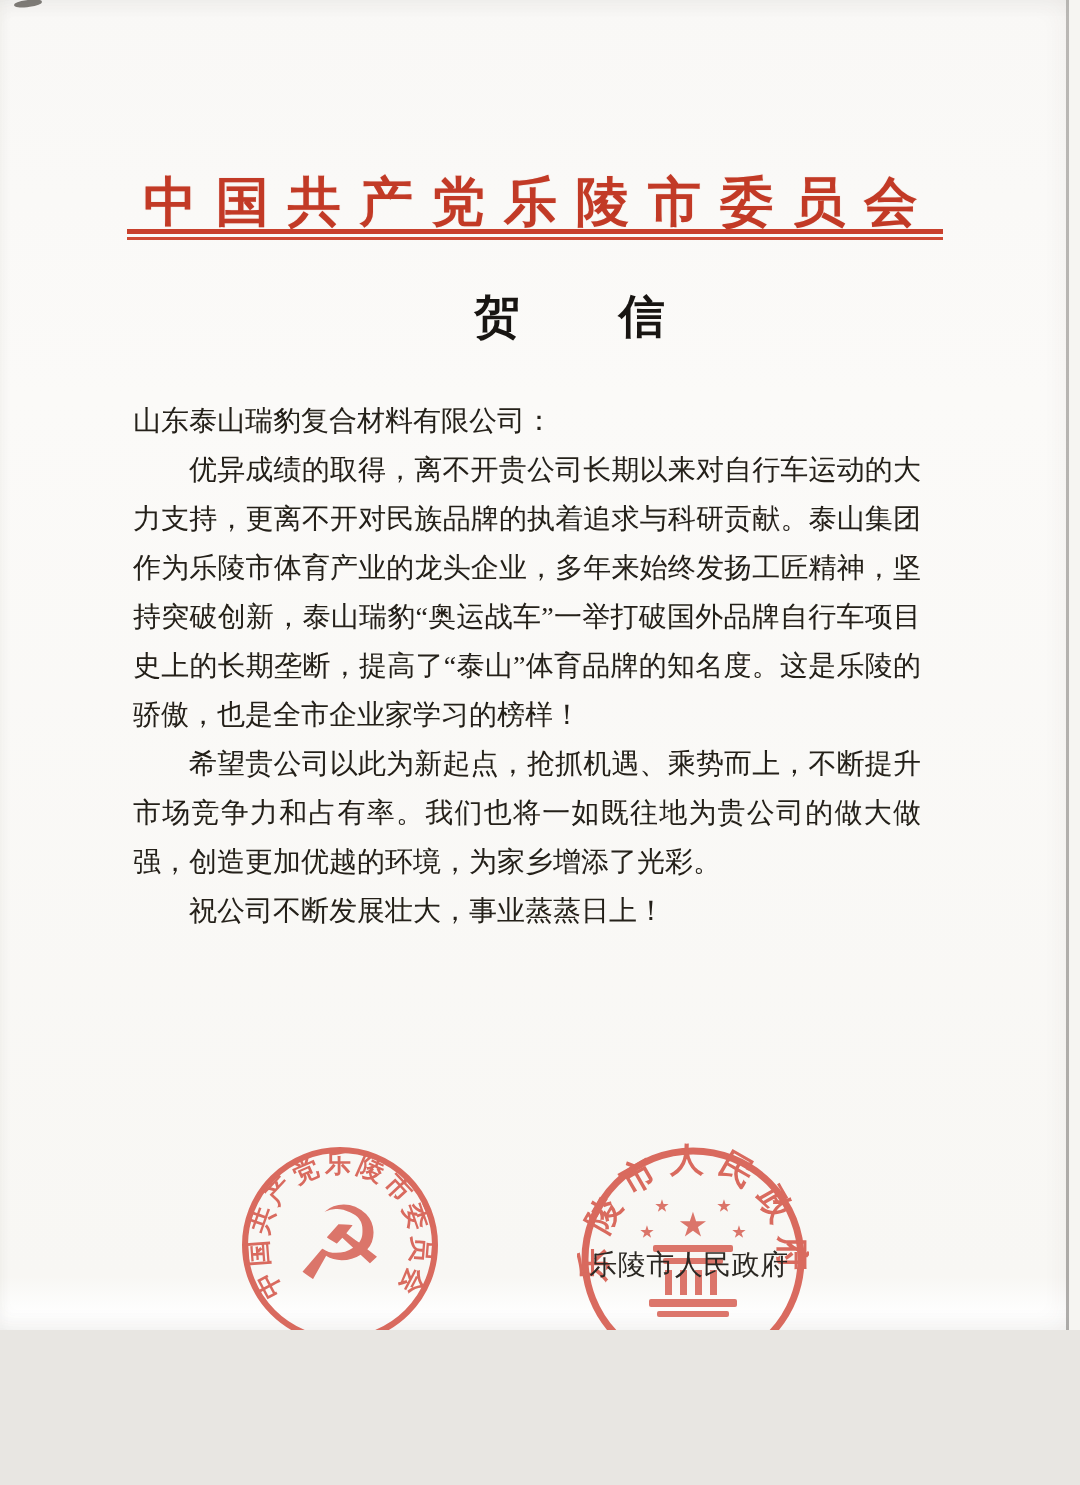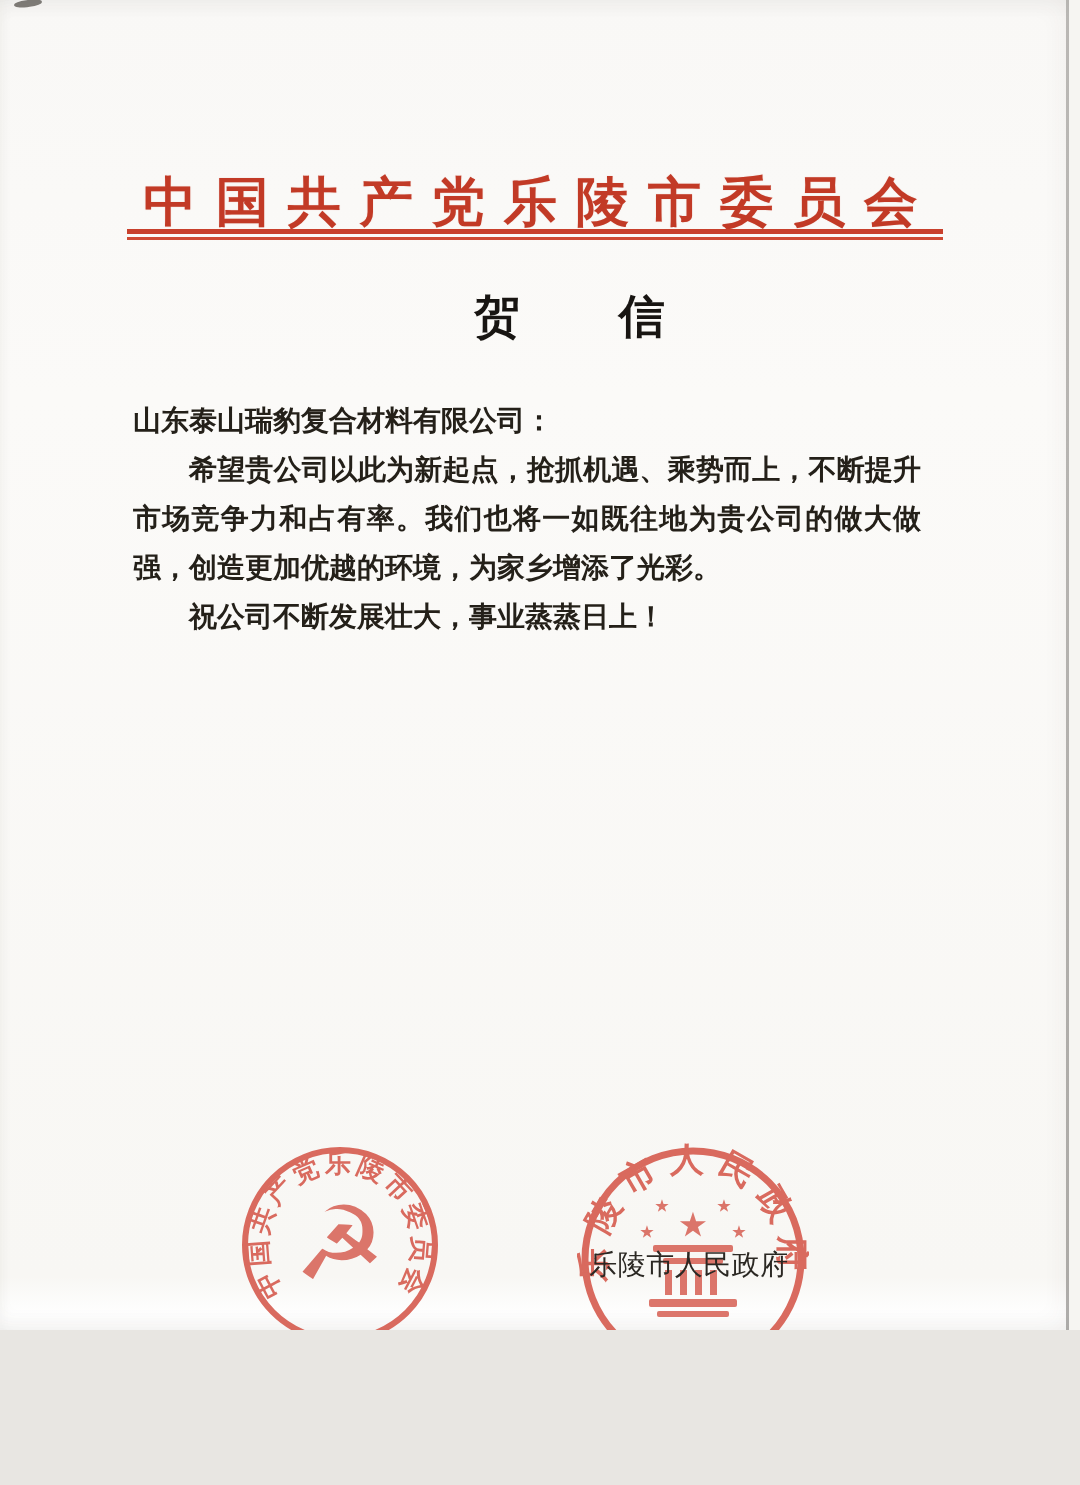--- a/index.html
+++ b/index.html
@@ -36,21 +36,21 @@
     position:absolute;top:286px;left:50%;transform:translateX(-50%);
     white-space:nowrap;font-size:46px;font-weight:700;color:#181512;
     word-spacing:1.85em;letter-spacing:.02em;margin-left:30px;
   }
   
   .letter-body{
     position:absolute;top:396px;left:133px;width:788px;
     font-size:28px;line-height:49px;text-align:justify;
     color:#242019;z-index:1;
   }
-  .letter-body p{margin:0;padding:0;font-weight:bold;}
+  .letter-body p{margin:0;padding:0;}
   .letter-body p.indent{text-indent:2em;}
   
   .seal{position:absolute;z-index:2;opacity:.88;}
   .seal-left{left:240px;top:1145px;}
   .seal-right{left:577px;top:1143px;}
   .seal text{fill:#d5574a;font-family:"Liberation Serif","DejaVu Serif",serif;font-weight:700;}
   .seal .center-glyph{font-family:"DejaVu Sans",sans-serif;font-weight:400;opacity:.92;}
   .seal .emblem{opacity:.92;}
   
   .sig{position:absolute;z-index:3;white-space:nowrap;color:#2b2823;line-height:1.2;}
@@ -68,20 +68,21 @@
   <div class="scan-bottom-strip"></div>
   <div class="scan-speck"></div>
 
   <div class="letterhead">中国共产党乐陵市委员会</div>
   <div class="letterhead-rule"></div>
 
   <div class="doc-title">贺 信</div>
 
   <div class="letter-body">
     <p class="salutation">山东泰山瑞豹复合材料有限公司：</p>
+    <p class="indent">优异成绩的取得，离不开贵公司长期以来对自行车运动的大力支持，更离不开对民族品牌的执着追求与科研贡献。泰山集团作为乐陵市体育产业的龙头企业，多年来始终发扬工匠精神，坚持突破创新，泰山瑞豹“奥运战车”一举打破国外品牌自行车项目史上的长期垄断，提高了“泰山”体育品牌的知名度。这是乐陵的骄傲，也是全市企业家学习的榜样！</p>
     <p class="indent">希望贵公司以此为新起点，抢抓机遇、乘势而上，不断提升市场竞争力和占有率。我们也将一如既往地为贵公司的做大做强，创造更加优越的环境，为家乡增添了光彩。</p>
     <p class="indent">祝公司不断发展壮大，事业蒸蒸日上！</p>
   </div>
 
   <svg class="seal seal-left" width="200" height="200" viewBox="0 0 200 200">
     <defs>
       <path id="arcL" d="M 44.1 146.9 A 73 73 0 1 1 155.9 146.9" fill="none"></path>
     </defs>
     <circle cx="100" cy="100" r="95" fill="none" stroke-width="6" stroke="#d5574a"></circle>
     <text font-size="26" letter-spacing="4">

